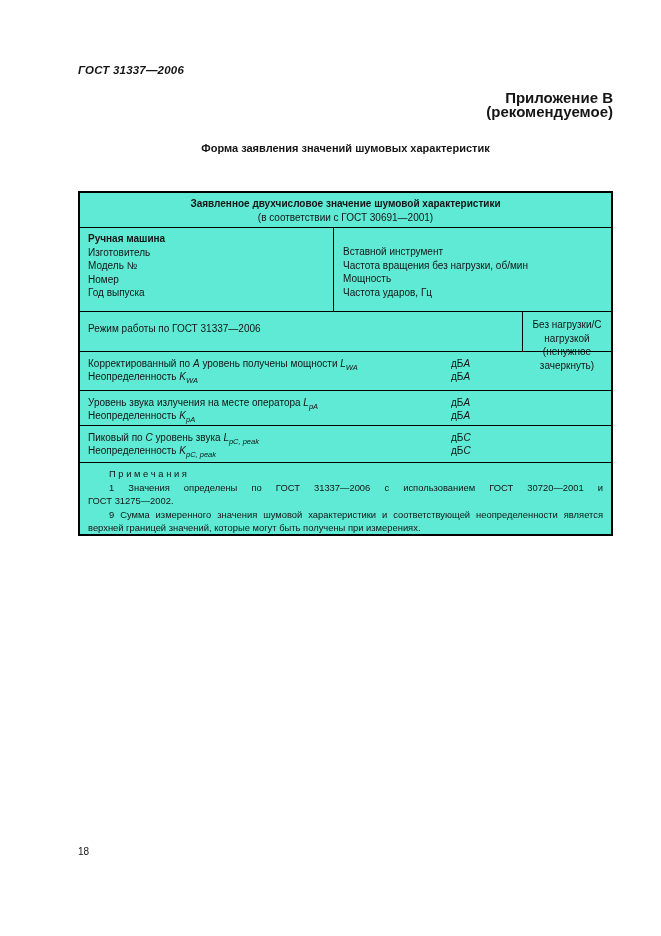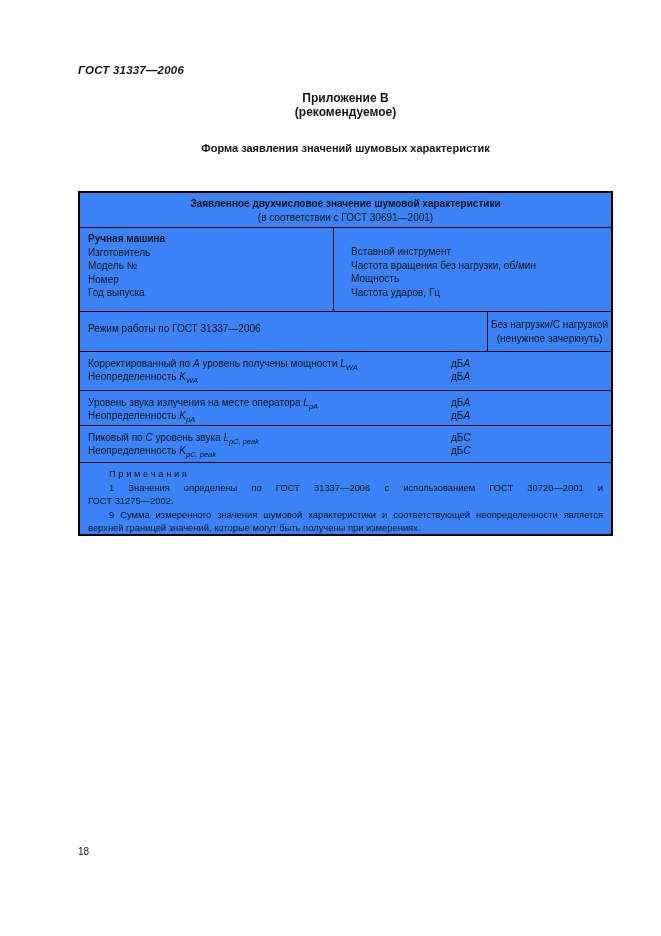--- a/index.html
+++ b/index.html
@@ -12,42 +12,42 @@
     font-family:"Liberation Sans", sans-serif;
     font-size:10px;
     overflow:hidden;
   }
   .gost-num {
     position:absolute; left:78px; top:64px;
     font-weight:bold; font-size:11.5px; letter-spacing:.2px;font-style:italic;
   }
   .appendix {
     position:absolute; left:78px; top:91px; width:535px;
-    text-align:center; font-weight:bold; font-size:12px; line-height:14px;
+    text-align:right; font-weight:bold; font-size:15px; line-height:14px;
   }
   .form-title {
     position:absolute; left:78px; top:142px; width:535px;
     text-align:center; font-weight:bold; font-size:11px;
   }
   .gtable {
     position:absolute; left:78px; top:191px; width:535px;
     border:2px solid #000; box-sizing:border-box;
-    background:#3b82f6;
+    background:#5eead4;
   }
   .row { box-sizing:border-box; border-top:1.5px solid #000; position:relative; }
   .row.first { border-top:none; }
   .r-head { height:34px; text-align:center; padding-top:4px; line-height:13.5px; }
   .th1 { font-weight:bold; }
-  .r-machine { height:84px; display:flex;gap:8px; }
+  .r-machine { height:84px; display:flex; }
   .cell { box-sizing:border-box; }
   .cl { width:254px; border-right:1.5px solid #000; padding:4px 8px 0 8px; line-height:13.5px; }
   .cr { flex:1; padding:17px 8px 0 9px; line-height:13.5px; }
   .b { font-weight:bold; }
   .r-mode { height:40px; display:flex; }
-  .ml { width:408px; border-right:1.5px solid #000; padding:11px 8px 0 8px; }
+  .ml { width:443px; border-right:1.5px solid #000; padding:11px 8px 0 8px; }
   .mr { flex:1; text-align:center; padding-top:6px; line-height:13.5px; }
   .r-meas { padding:5px 8px 0 8px; line-height:13px; }
   .h39 { height:39px; } .h35 { height:35px; } .h37 { height:37px; }
   .mline { position:relative; }
   .mline sub { font-size:7.5px; line-height:0; }
   .unit { position:absolute; left:363px; top:0; }
   .r-notes { height:72px; padding:4px 8px 0 8px; line-height:13.5px; font-size:9.4px; }
   .ind { text-indent:21px; }
   .nj { text-align:justify; text-align-last:justify; }
   .pagenum { position:absolute; left:78px; top:846px; font-size:10px; }

